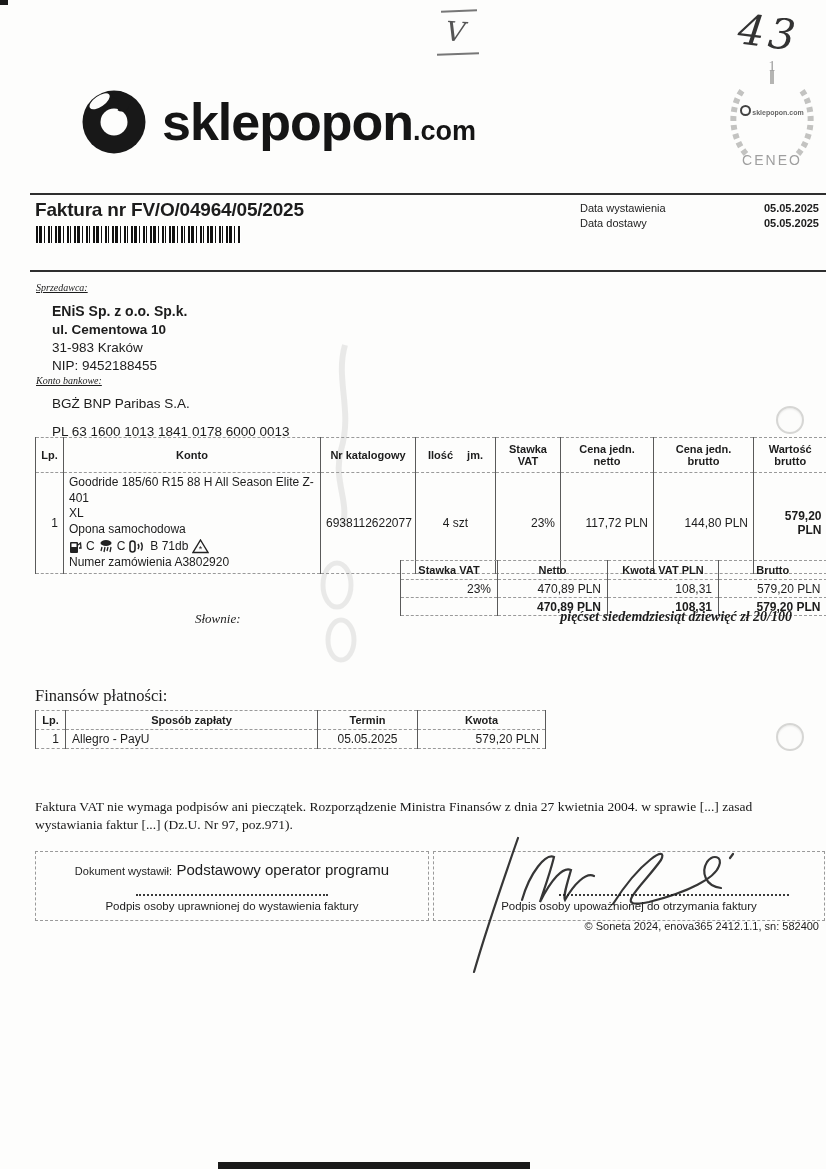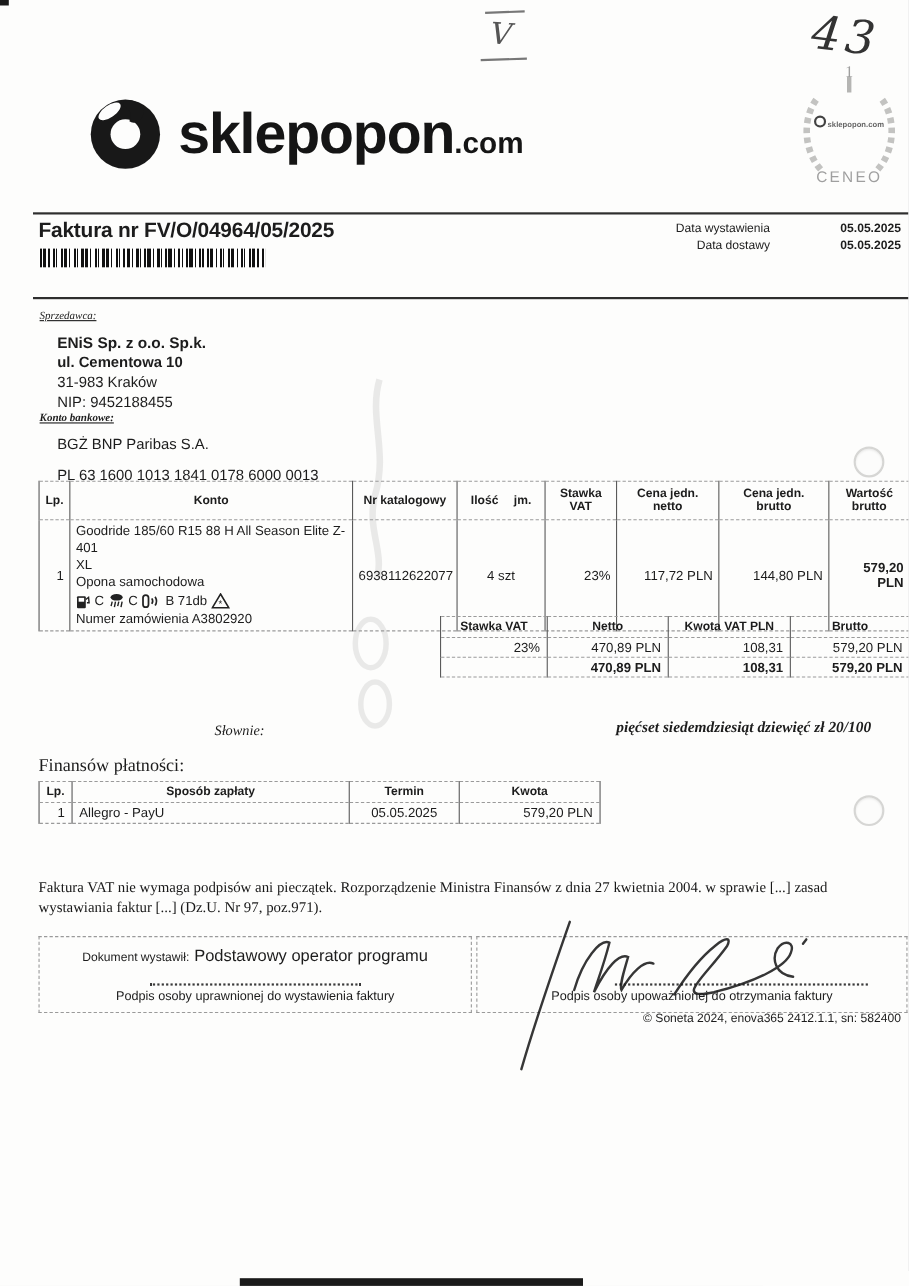--- a/index.html
+++ b/index.html
@@ -32,21 +32,21 @@
   .rule{background:#2e2e2e; height:2px; left:30px; width:796px;}
 
   .title{left:35px; top:199px; font-size:19px; font-weight:700; letter-spacing:-.2px;}
   .barcode{
     left:36px; top:226px; width:205px; height:17px;
     background:repeating-linear-gradient(90deg,
       #111 0 2px, #fff 2px 3px, #111 3px 6px, #fff 6px 8px,
       #111 8px 9px, #fff 9px 12px, #111 12px 14px, #fff 14px 15px,
       #111 15px 16px, #fff 16px 19px);
   }
-  .date-label{font-size:11px; color:#222; text-align:right; right:126px; width:120px;}
+  .date-label{font-size:11px; color:#222; right:126px; width:120px;}
   .date-value{font-size:11px; font-weight:700; text-align:right; right:7px; width:90px;}
 
   .seller-heading{font-family:"Liberation Serif",serif; font-style:italic; font-size:10px; text-decoration:underline; left:36px;}
   .seller-line{left:52px; font-size:13.5px;}
 
   
   table{border-collapse:collapse; table-layout:fixed;}
   .items{left:35px; top:437px; width:791px;}
   .items th,.items td{
     border-left:1px solid #5a5a5a;
@@ -71,21 +71,21 @@
     border-top:1px dashed #9a9a9a;
     border-bottom:1px dashed #9a9a9a;
     padding:1px 6px;
   }
   .vat th{font-size:11px; font-weight:700; text-align:center; height:16px; border-left:1px solid #5a5a5a;}
   .vat td{font-size:12px; text-align:right; height:15px; border-left:1px solid #5a5a5a;}
 
   .pay-row{left:195px; top:616px; width:608px; border-bottom:2px solid #2b2b2b; height:22px;}
   .pay-label{position:absolute; left:0; top:2px; font-size:15px;}
   .pay-amount{position:absolute; right:64px; top:0; font-size:18px; font-weight:700;}
-  .words-row{left:195px; top:654px; width:597px; height:18px;}
+  .words-row{left:195px; top:609px; width:597px; height:18px;}
   .words-label{position:absolute; left:0; top:2px; font-size:13px; font-style:italic;}
   .words-value{position:absolute; right:0; top:0; font-size:14px; font-weight:700; font-style:italic;}
 
   .pd-title{left:35px; top:686px; font-size:16.5px;}
   .paydet{left:35px; top:710px; width:510px;}
   .paydet th,.paydet td{
     border:1px dashed #9a9a9a; border-left:1px solid #5a5a5a; border-right:1px solid #5a5a5a;
     padding:1px 6px; font-size:12px;
   }
   .paydet th{font-size:11px; font-weight:700; text-align:center; height:16px;}
@@ -152,21 +152,21 @@
   <div class="abs date-label" style="top:202px;">Data wystawienia</div>
   <div class="abs date-value" style="top:202px;">05.05.2025</div>
   <div class="abs date-label" style="top:217px;">Data dostawy</div>
   <div class="abs date-value" style="top:217px;">05.05.2025</div>
 
   <div class="abs seller-heading" style="top:282px;">Sprzedawca:</div>
   <div class="abs seller-line bold" style="top:303px; font-size:14px;">ENiS Sp. z o.o. Sp.k.</div>
   <div class="abs seller-line" style="top:322px;font-weight:bold;">ul. Cementowa 10</div>
   <div class="abs seller-line" style="top:340px;">31-983 Kraków</div>
   <div class="abs seller-line" style="top:358px;">NIP: 9452188455</div>
-  <div class="abs seller-heading" style="top:375px;font-weight:bold;">Konto bankowe:</div>
+  <div class="abs seller-heading" style="top:375px;">Konto bankowe:</div>
   <div class="abs seller-line" style="top:396px;">BGŻ BNP Paribas S.A.</div>
   <div class="abs seller-line" style="top:424px;">PL 63 1600 1013 1841 0178 6000 0013</div>
 
   <svg class="abs ghost" style="left:315px; top:340px;" width="60" height="330" viewBox="0 0 60 330">
     <path d="M30,5 C20,40 38,70 26,110 C18,140 34,160 28,185" stroke="#777" stroke-width="6" fill="none"></path>
     <ellipse cx="22" cy="245" rx="14" ry="22" stroke="#777" stroke-width="5" fill="none"></ellipse>
     <ellipse cx="26" cy="300" rx="13" ry="20" stroke="#777" stroke-width="5" fill="none"></ellipse>
   </svg>
 
   <table class="abs items">

